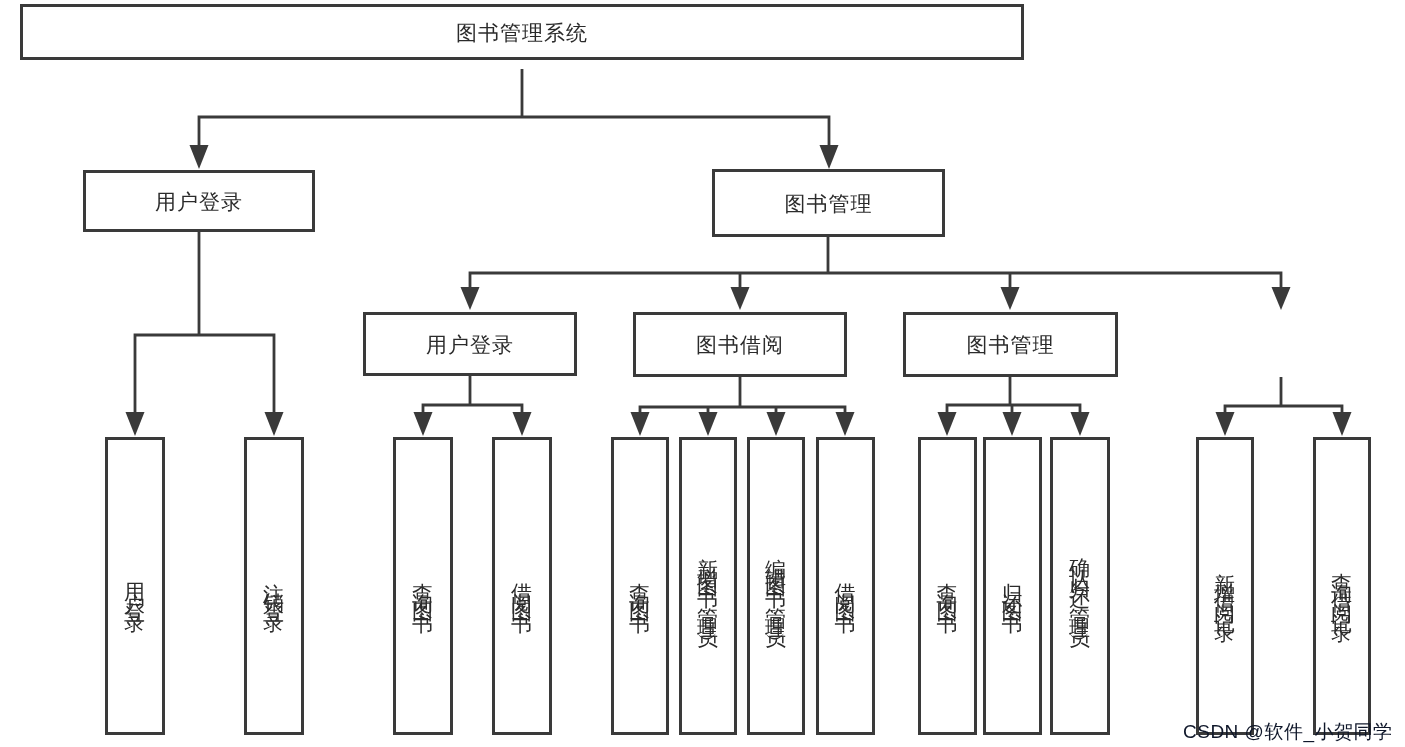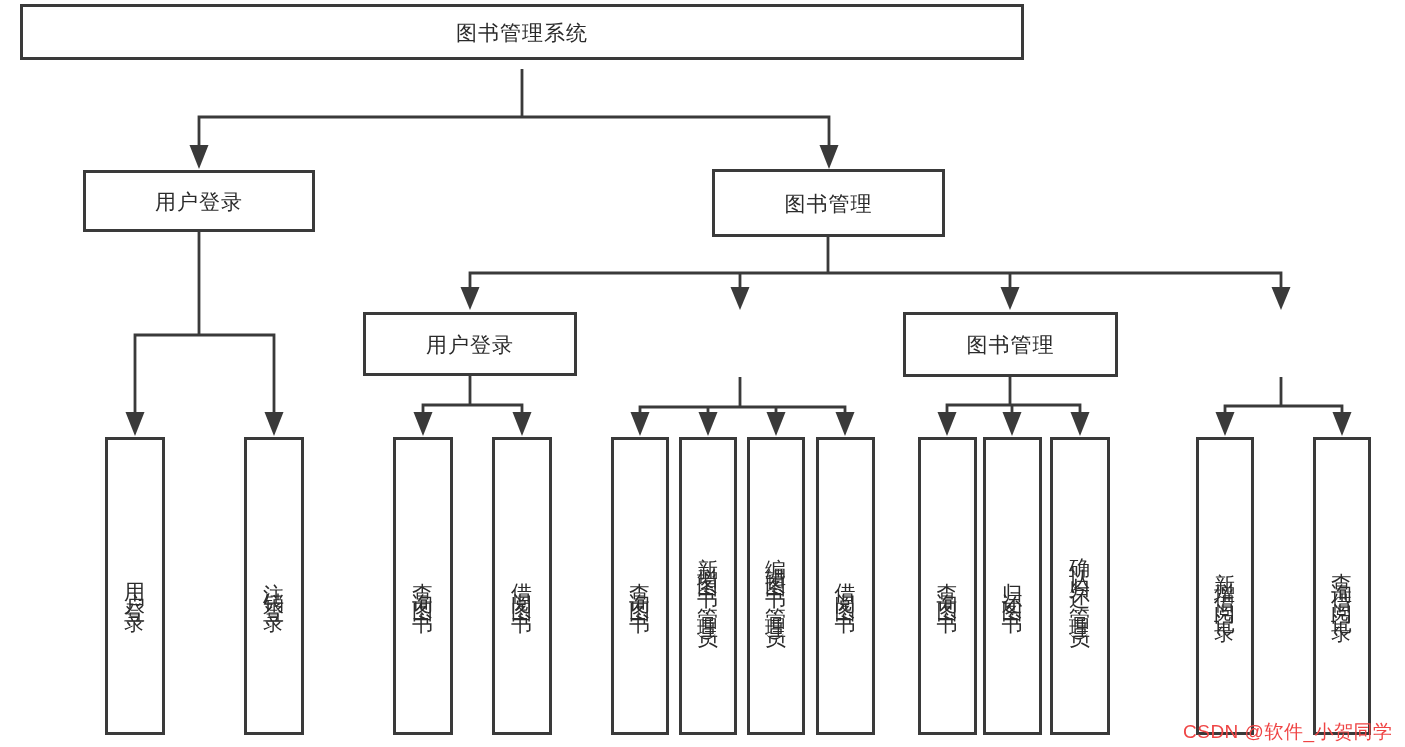--- a/index.html
+++ b/index.html
@@ -37,21 +37,21 @@
   svg.wires{
     position:absolute;
     left:0;top:0;
     pointer-events:none;
   }
   .watermark{
     position:absolute;
     left:1183px;
     top:719px;
     font-size:19px;
-    color:#ef4444;
+    color:#0f172a;
     letter-spacing:0.5px;
     white-space:nowrap;
   }
 </style>
 </head>
 <body>
 
 <div id="stage">
 
   <svg class="wires" width="1405" height="747" viewBox="0 0 1405 747">
@@ -104,20 +104,23 @@
   <div class="box" style="left:83px;top:170px;width:232px;height:62px">
     <span class="hlabel">用户登录</span>
   </div>
   <div class="box" style="left:712px;top:169px;width:233px;height:68px">
     <span class="hlabel">图书管理</span>
   </div>
 
   <div class="box" style="left:363px;top:312px;width:214px;height:64px">
     <span class="hlabel">用户登录</span>
   </div>
+  <div class="box" style="left:633px;top:312px;width:214px;height:65px">
+    <span class="hlabel">图书借阅</span>
+  </div>
   <div class="box" style="left:903px;top:312px;width:215px;height:65px">
     <span class="hlabel">图书管理</span>
   </div>
 
   <div class="box tall" style="left:105px;top:437px;width:60px;height:298px">
     <span class="vlabel">用户登录</span>
   </div>
   <div class="box tall" style="left:244px;top:437px;width:60px;height:298px">
     <span class="vlabel">注销登录</span>
   </div>

